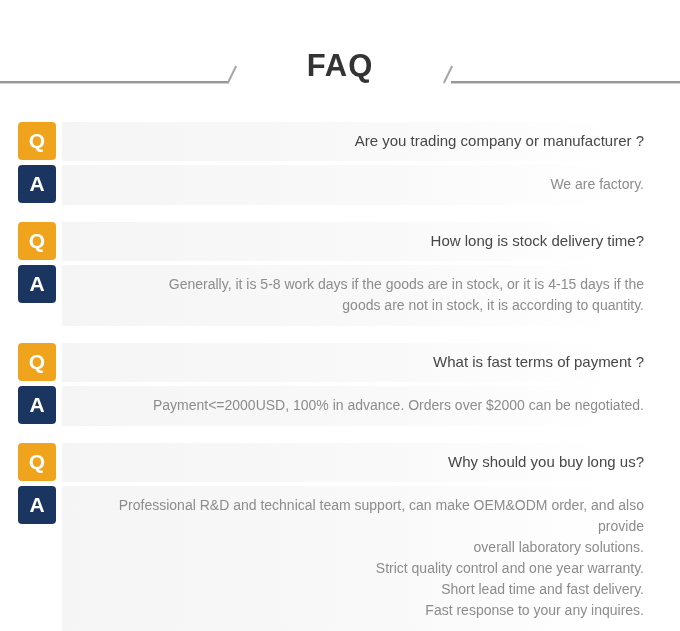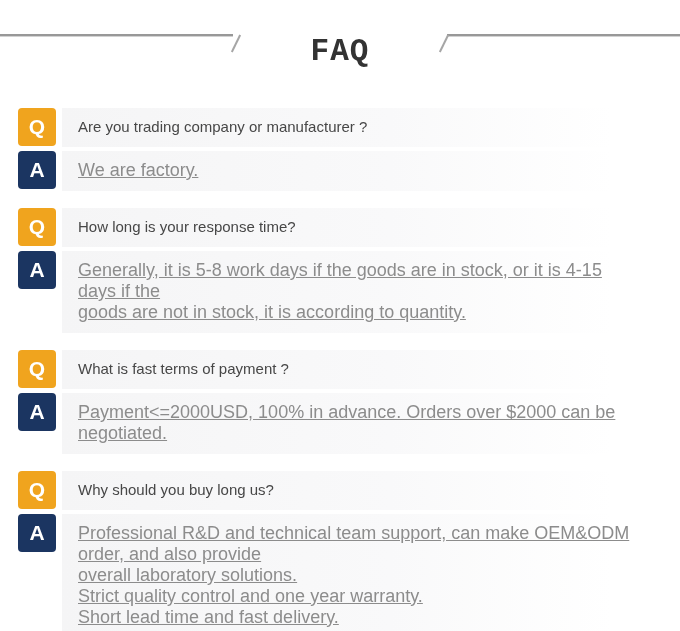--- a/index.html
+++ b/index.html
@@ -5,25 +5,24 @@
   * { margin:0; padding:0; box-sizing:border-box; }
   html, body { background:#ffffff; }
   body {
     width:680px; height:631px;
     font-family:"Liberation Sans", sans-serif;
     overflow:hidden;
   }
 
   
   .faq-header {
-    margin-top:34px;
+    margin-top:48px;
     display:flex;
-    align-items:flex-start;
+    align-items:flex-end;
     height:36px;
-    font-family:Liberation Mono, monospace;
   }
   .rule {
     flex:1;
     height:3px;
     background:linear-gradient(to bottom, #989898 0, #989898 60%, #d2d2d2 60%, #d2d2d2 100%);
   }
   .slash {
     width:2px; height:19px;
     background:#a6a6a6;
     transform:rotate(26deg);
@@ -57,32 +56,32 @@
   }
   .badge.q { background:#F0A41E; }
   .badge.a { background:#1B3561; }
 
   .row-text {
     flex:1;
     margin-left:6px;
     min-height:38px;
     padding:9px 16px 10px;
     background:linear-gradient(90deg, #f5f5f6 0%, #f9f9fa 55%, rgba(255,255,255,0) 92%);
+    text-align:right;
   }
   .q-text {
     font-size:15px;
     line-height:20px;
     color:#474747;
   }
   .a-text {
-    font-size:18px;
+    font-size:14px;
     line-height:21px;
     color:#8c8c8c;
     white-space:pre-line;
-    text-decoration:underline;
   }
 </style>
 </head>
 <body>
 
 <header class="faq-header">
   <span class="rule"></span>
   <span class="slash left"></span>
   <h1 class="faq-title">FAQ</h1>
   <span class="slash right"></span>
@@ -98,21 +97,21 @@
     </div>
     <div class="qa-row">
       <span class="badge a">A</span>
       <p class="row-text a-text">We are factory.</p>
     </div>
   </section>
 
   <section class="qa-item">
     <div class="qa-row">
       <span class="badge q">Q</span>
-      <p class="row-text q-text">How long is your response time?</p>
+      <p class="row-text q-text">How long is stock delivery time?</p>
     </div>
     <div class="qa-row">
       <span class="badge a">A</span>
       <p class="row-text a-text">Generally, it is 5-8 work days if the goods are in stock, or it is 4-15 days if the
 goods are not in stock, it is according to quantity.</p>
     </div>
   </section>
 
   <section class="qa-item">
     <div class="qa-row">

